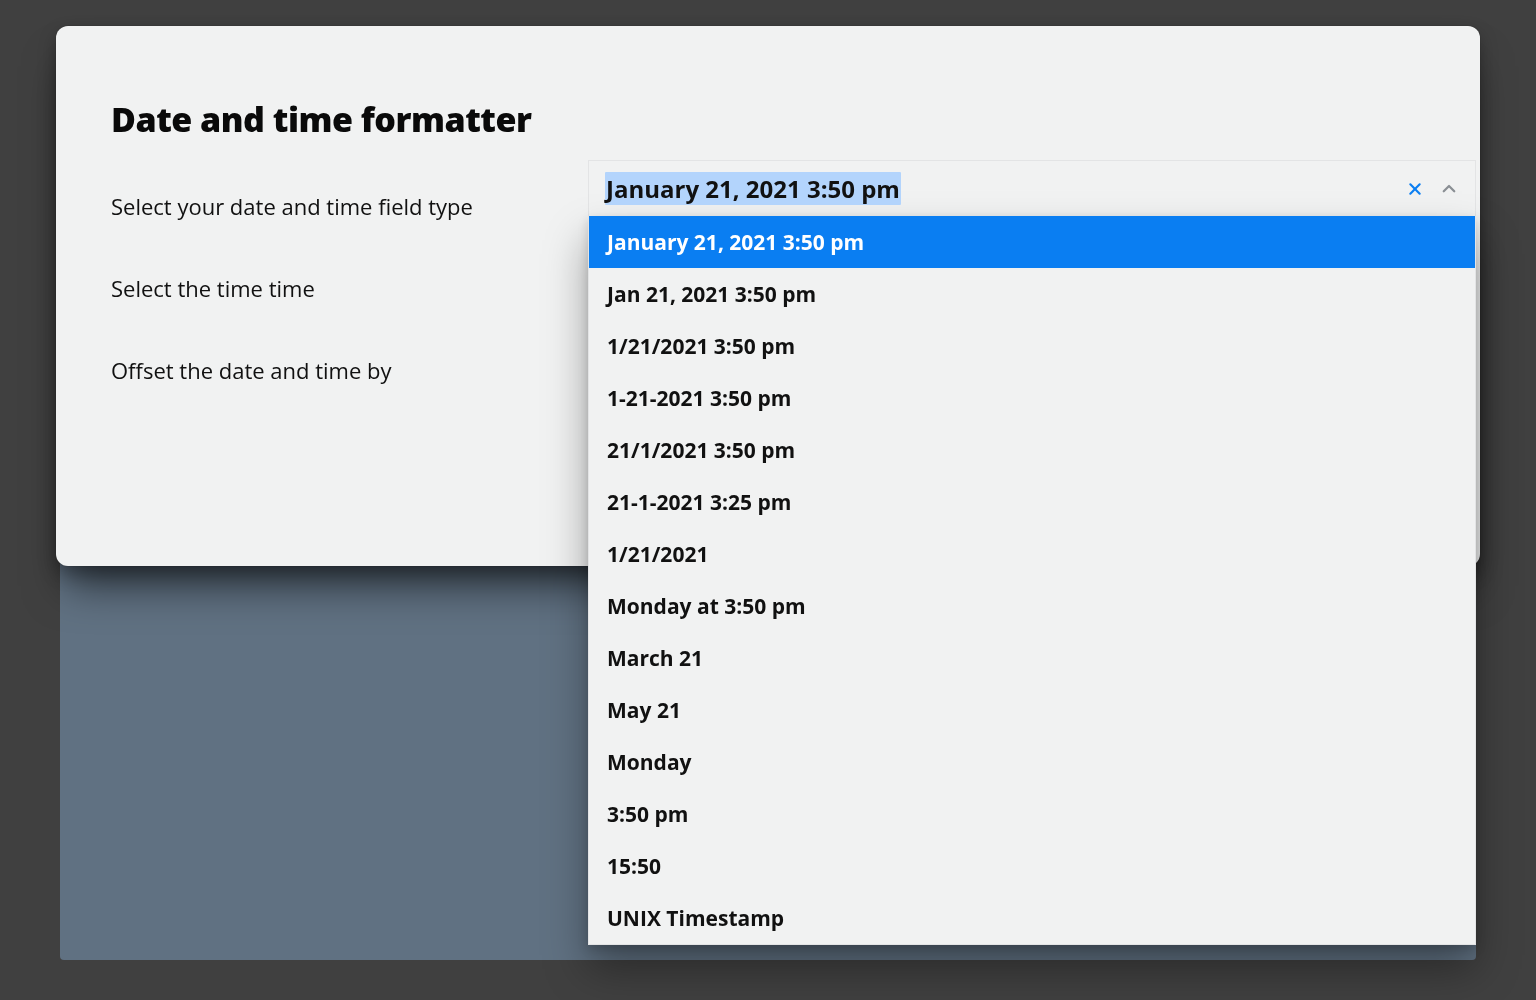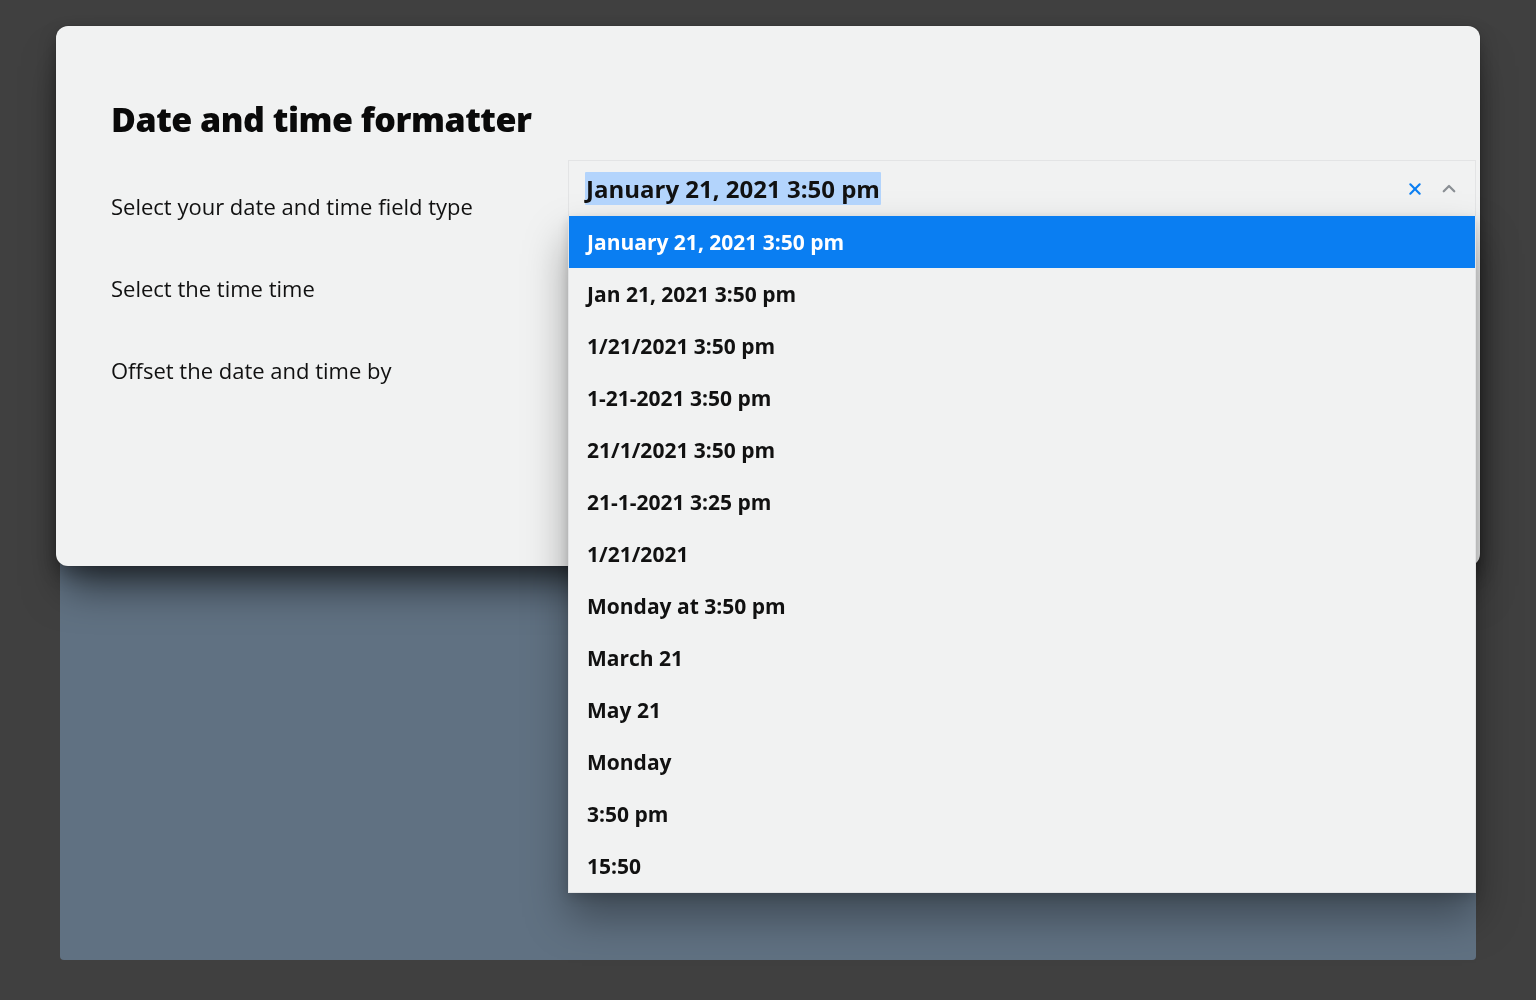--- a/index.html
+++ b/index.html
@@ -61,21 +61,21 @@
   .form-label {
     width: 470px;
     font-size: 22px;
     font-weight: 400;
     color: #111;
   }
 
   
   .combo-wrap {
     position: absolute;
-    left: 568px;
+    left: 588px;
     right: 60px;
     top: 160px;
   }
 
   .combo-control {
     height: 56px;
     background: #f1f2f2;
     border-top: 1px solid #e3e4e5;
     border-left: 1px solid #e3e4e5;
     border-right: 1px solid #e3e4e5;
@@ -187,15 +187,16 @@
         <div class="combo-option">1-21-2021 3:50 pm</div>
         <div class="combo-option">21/1/2021 3:50 pm</div>
         <div class="combo-option">21-1-2021 3:25 pm</div>
         <div class="combo-option">1/21/2021</div>
         <div class="combo-option">Monday at 3:50 pm</div>
         <div class="combo-option">March 21</div>
         <div class="combo-option">May 21</div>
         <div class="combo-option">Monday</div>
         <div class="combo-option">3:50 pm</div>
         <div class="combo-option">15:50</div>
+        <div class="combo-option">UNIX Timestamp</div>
       </div>
   </div>
 </div>
 
 </body></html>

